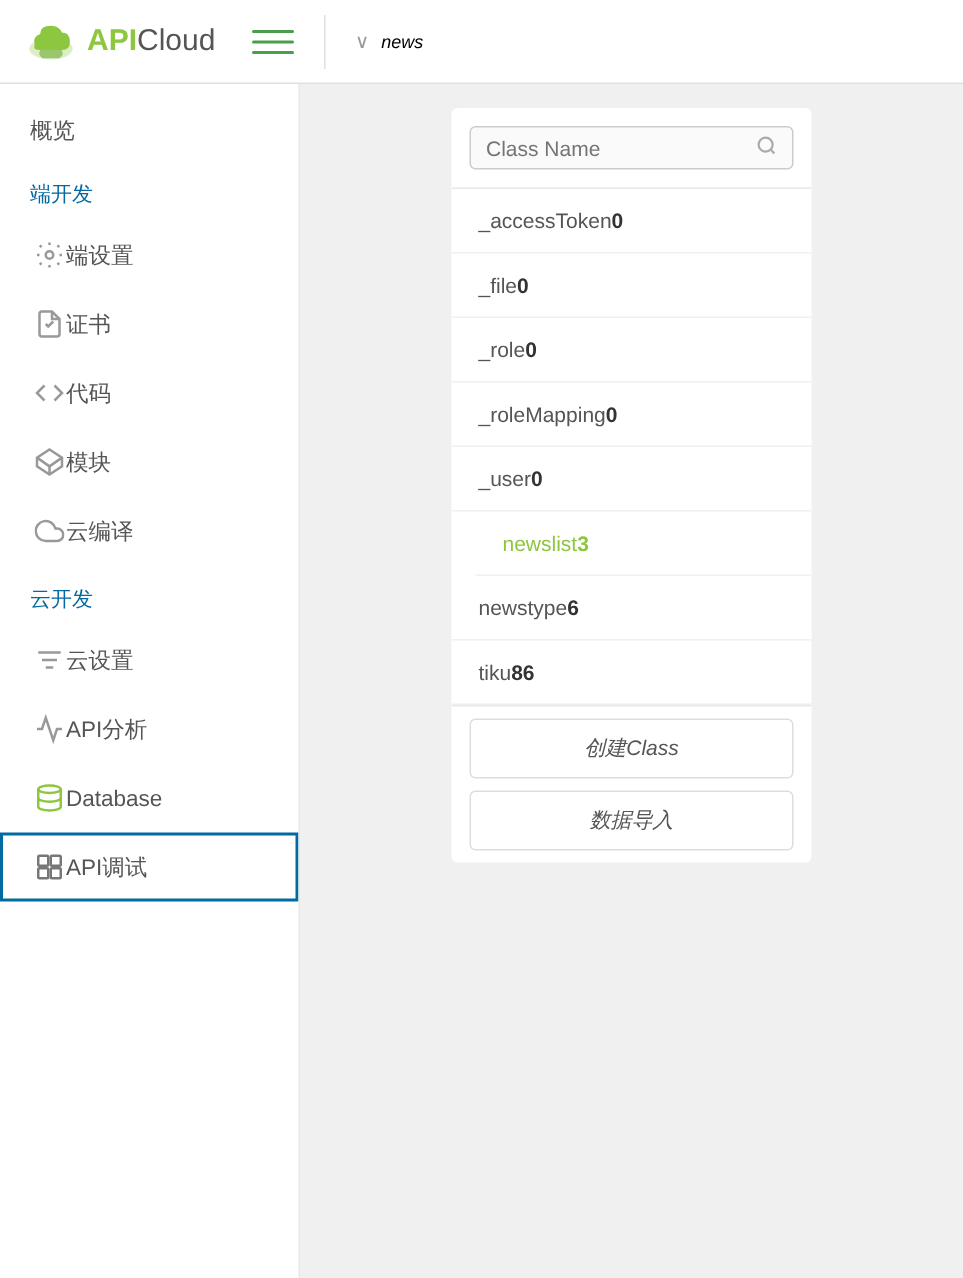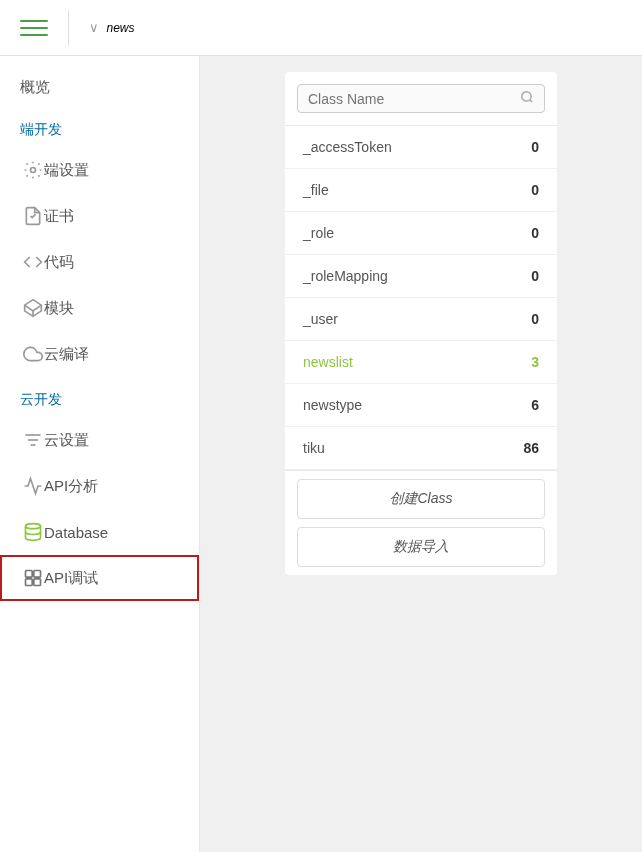--- a/index.html
+++ b/index.html
@@ -114,21 +114,21 @@
     .sidebar-item {
       display: flex;
       align-items: center;
       padding: 10px 20px;
       cursor: pointer;
       color: #555;
       font-size: 15px;
       border: 2px solid transparent;
     }
     .sidebar-item.active {
-      border: 2px solid #b91c1c;
+      border: 2px solid #0369a1;
       background: #fff;
     }
     .sidebar-item .item-icon {
       width: 22px;
       height: 22px;
       display: flex;
       align-items: center;
       justify-content: center;
       color: #999;
       font-size: 18px;
@@ -143,21 +143,21 @@
       flex: 1;
       background: #f0f0f0;
       overflow-y: auto;
       padding: 16px;
     }
 
     .class-panel {
       background: #fff;
       border-radius: 4px;
       overflow: hidden;
-      width: 272px;
+      width: 240px;
       margin: 0 auto;
     }
 
     .search-bar {
       padding: 12px 12px;
       display: flex;
       align-items: center;
       border-bottom: 1px solid #e8e8e8;
     }
     .search-input-inner {
@@ -182,28 +182,29 @@
       color: #aaa;
       font-size: 14px;
     }
 
     .class-list {
       list-style: none;
     }
     .class-list-item {
       display: flex;
       align-items: center;
-      justify-content: space-between;
+      justify-content: flex-start;
       padding: 13px 18px;
       border-bottom: 1px solid #f0f0f0;
       cursor: pointer;
       font-size: 14px;
     }
     .class-list-item.highlight {
       color: #8dc63f;
+      margin-left: 16px;
     }
     .class-list-item.highlight .class-count {
       color: #8dc63f;
       font-weight: bold;
     }
     .class-name {
       color: #555;
     }
     .class-list-item.highlight .class-name {
       color: #8dc63f;
@@ -233,20 +234,31 @@
       font-style: italic;
     }
     .panel-btn:last-child {
       margin-bottom: 0;
     }
   </style>
 </head>
 <body>
 
 <div class="header">
+  <div class="header-logo">
+
+    <svg class="logo-icon" viewBox="0 0 40 40" fill="none">
+      <ellipse cx="20" cy="25" rx="16" ry="8" fill="#8dc63f" opacity="0.3"></ellipse>
+      <path d="M8 22 Q6 16 12 14 Q12 8 20 8 Q26 8 28 13 Q34 13 34 20 Q34 26 28 26 L12 26 Q6 26 8 22Z" fill="#8dc63f"></path>
+      <path d="M12 26 Q10 30 14 32 L26 32 Q30 30 28 26" fill="#5a9e1a" opacity="0.5"></path>
+    </svg>
+    <span class="logo-text">
+      <span>API</span><span style="color:#555;font-weight:400">Cloud</span>
+    </span>
+  </div>
   <div class="hamburger-icon">
     <span></span>
     <span></span>
     <span></span>
   </div>
   <div class="header-divider"></div>
   <div class="breadcrumb-area">
     <span class="breadcrumb-arrow">∨</span>
     <span class="breadcrumb-current">news</span>
   </div>

